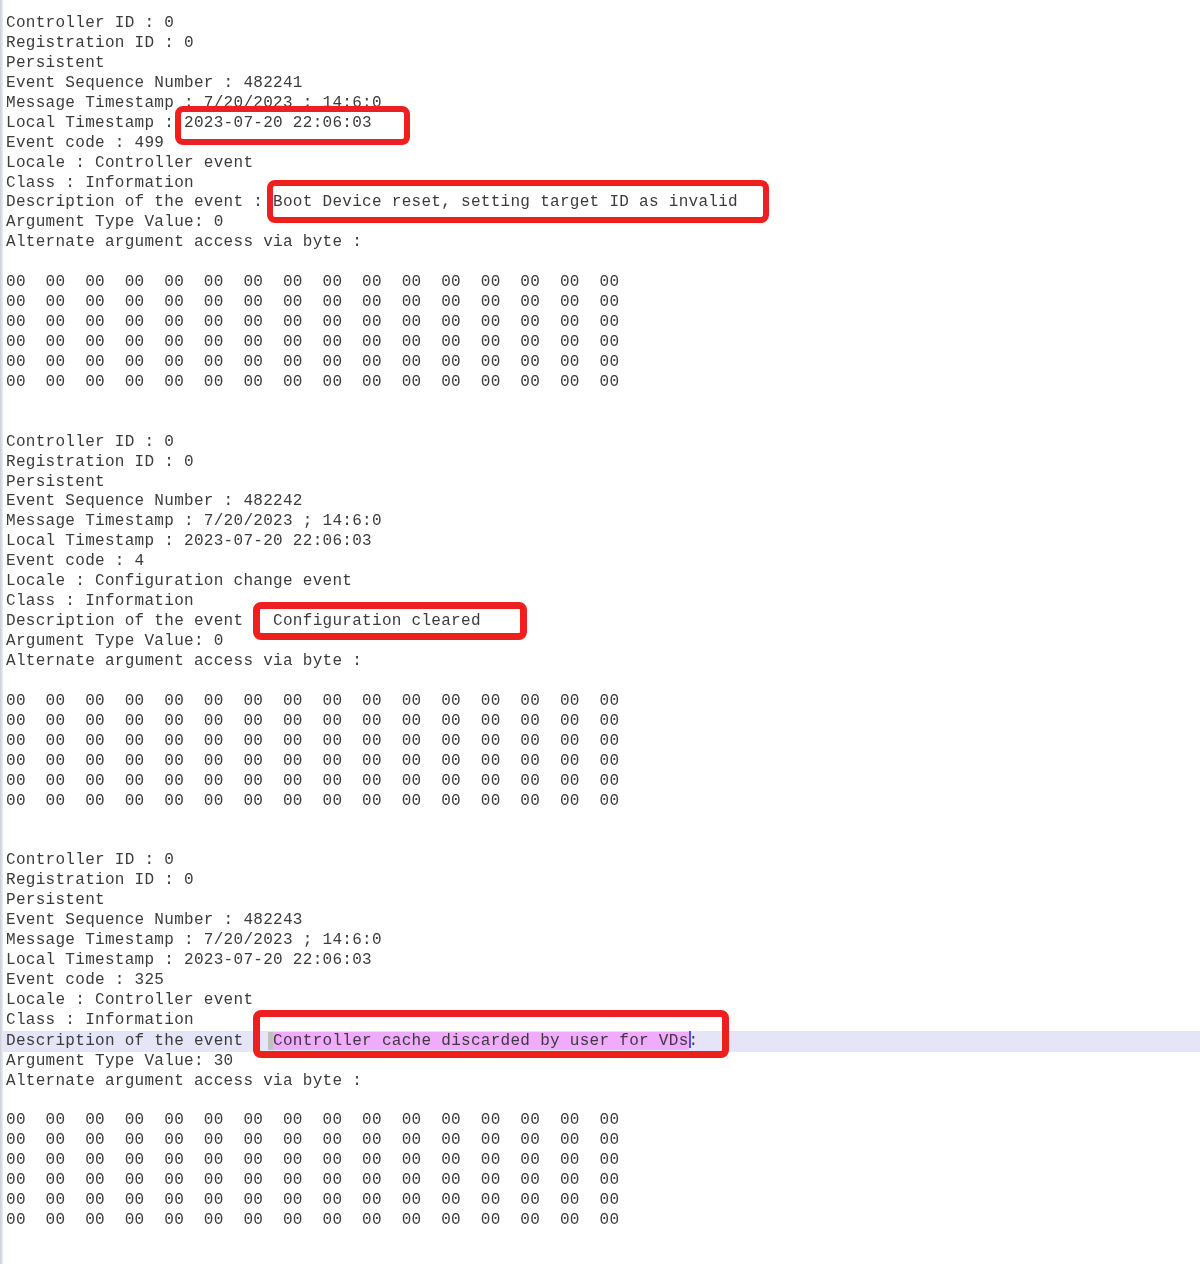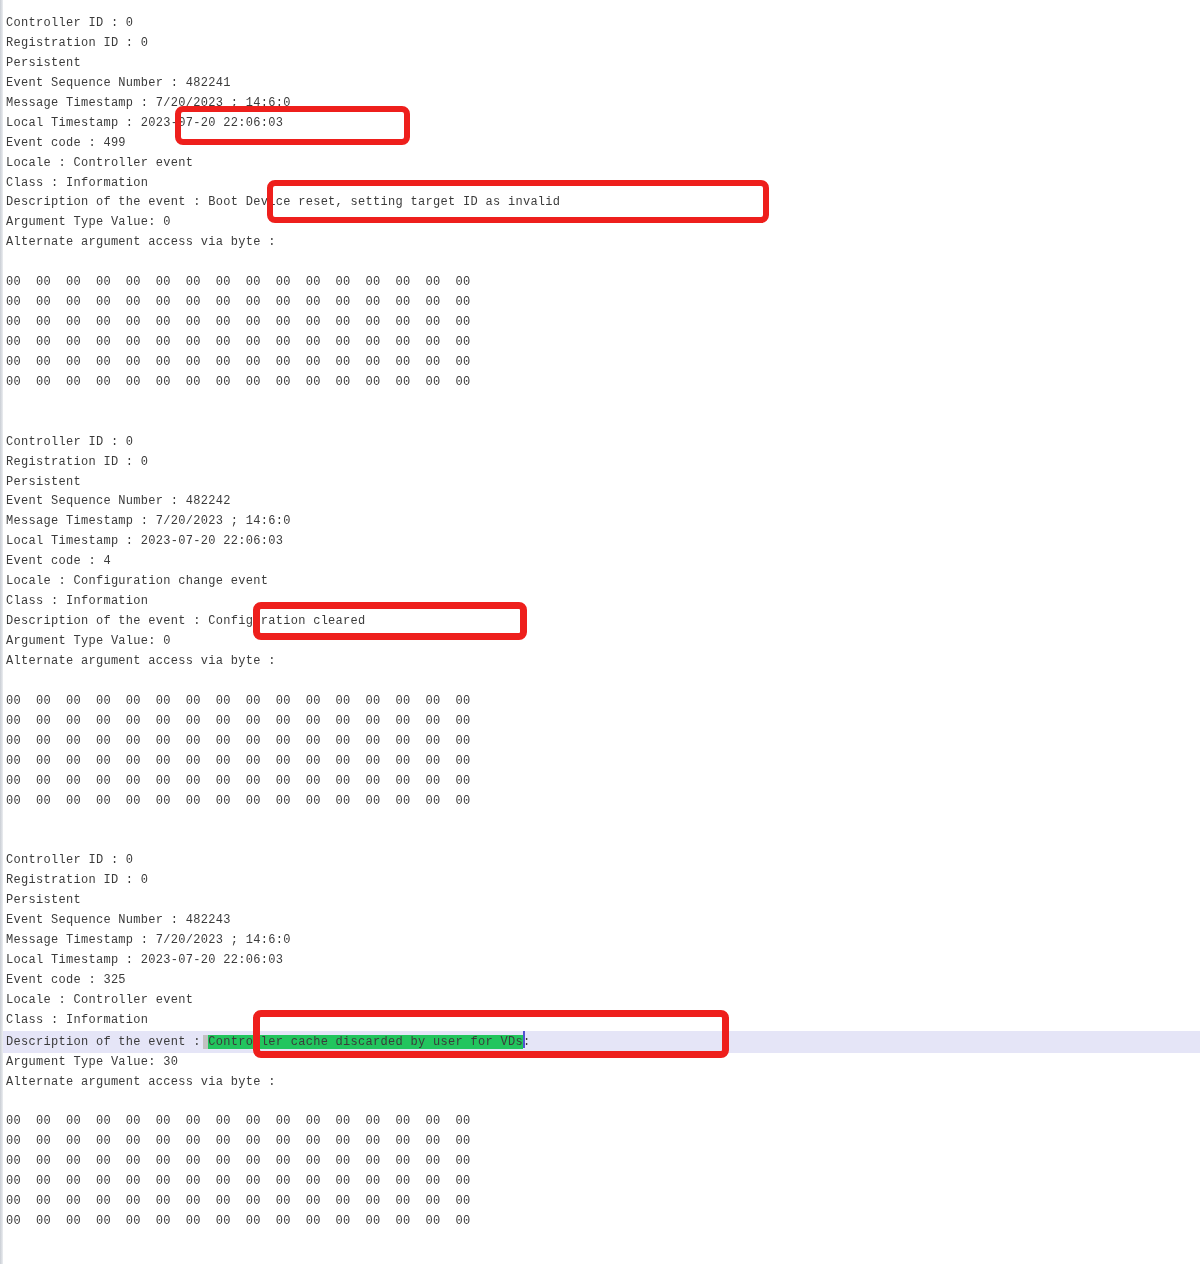--- a/index.html
+++ b/index.html
@@ -21,35 +21,35 @@
     background: linear-gradient(to right, #c9cdd4, #eceef1);
     z-index: 5;
   }
   #log {
     position: absolute;
     left: 0;
     top: 14px;
     width: 1200px;
     box-sizing: border-box;
     padding-left: 6px;
-    font-size: 12px;
+    font-size: 16px;
     letter-spacing: 0.29px;
     line-height: 19.93px;
     color: #3b3b3b;
     white-space: pre;
     z-index: 1;
   }
   .ln { min-height: 19.93px; }
   .hl {
     background: #e5e5f7;
     margin-left: -6px;
     padding-left: 6px;
   }
   .sel {
-    background: #22c55e;
+    background: #f0abfc;
     box-shadow: -5px 0 0 #c1c1c1;
   }
   .caret {
     display: inline-block;
     width: 2px;
     height: 17px;
     background: #5353d1;
     vertical-align: -3px;
     margin-right: -2px;
   }

